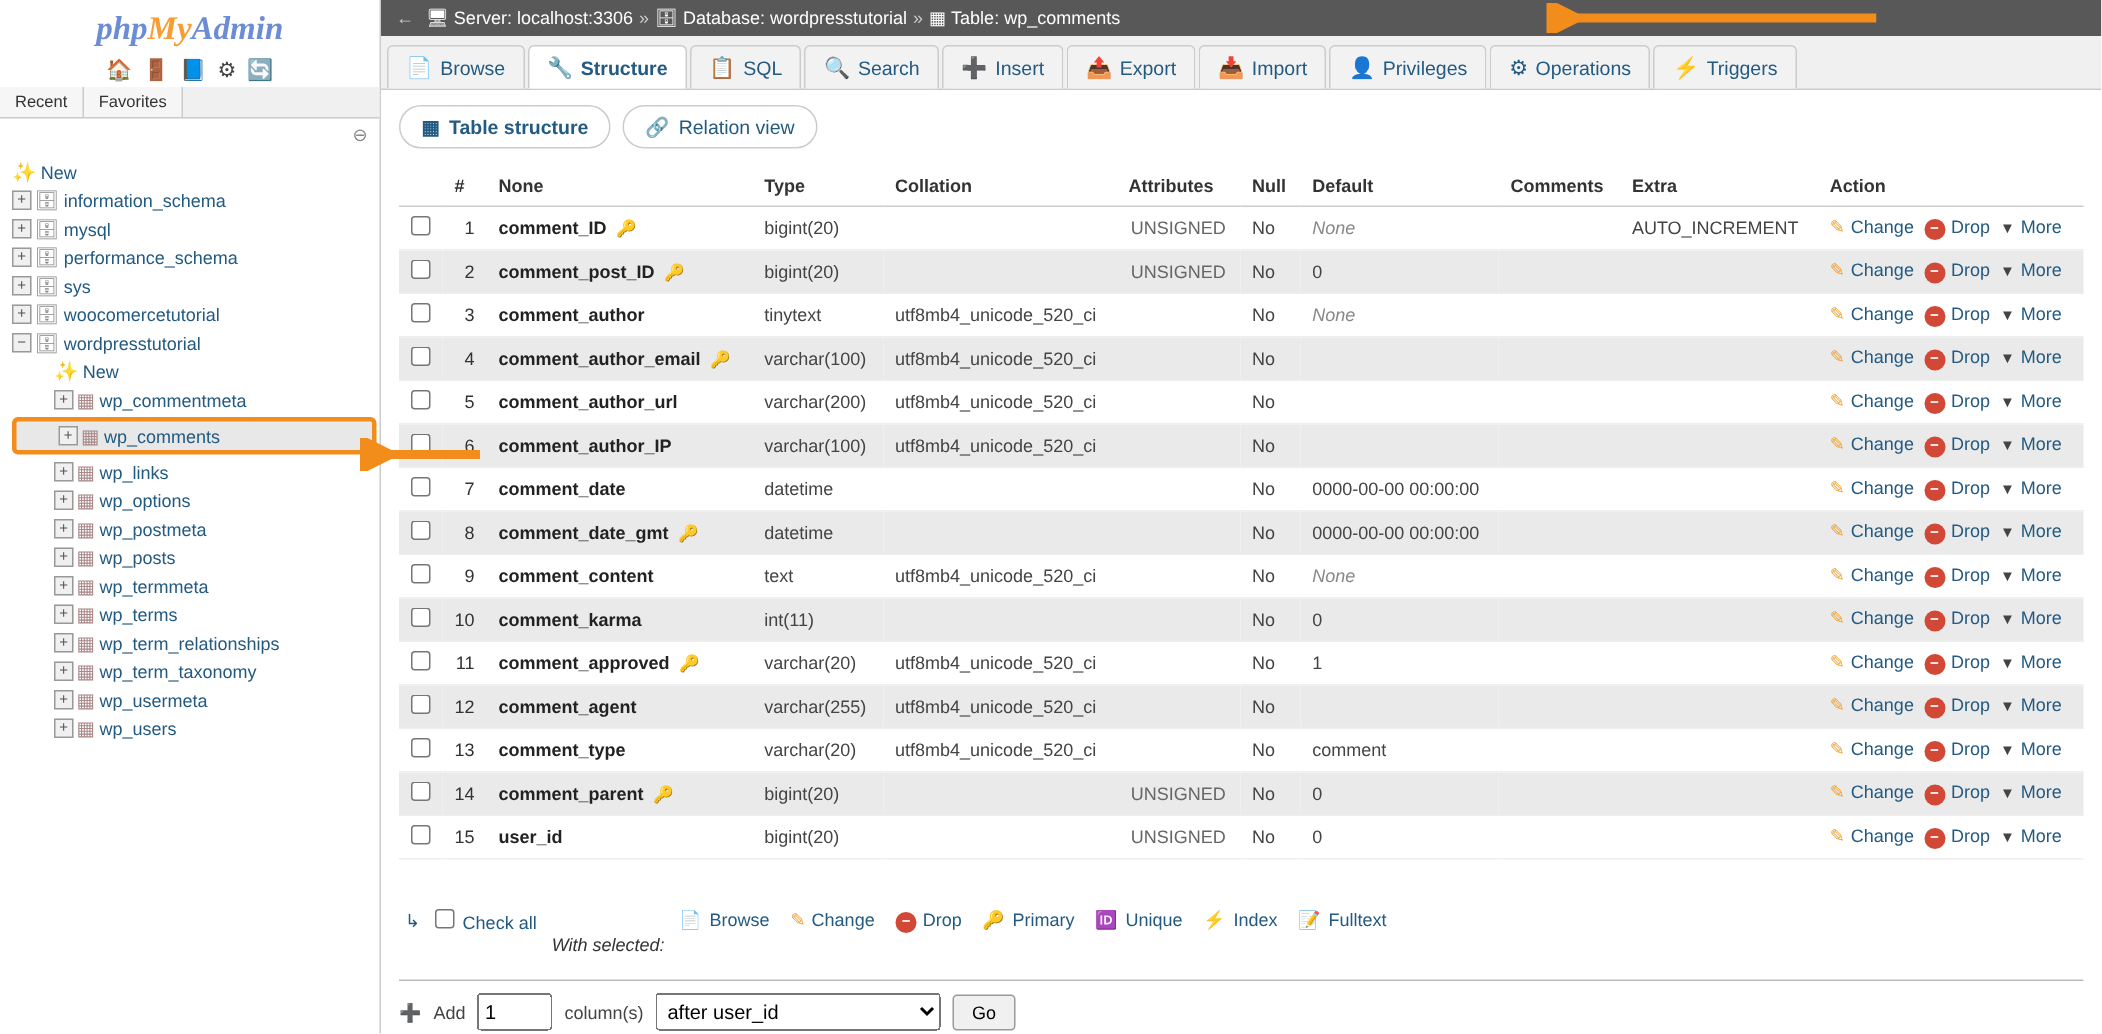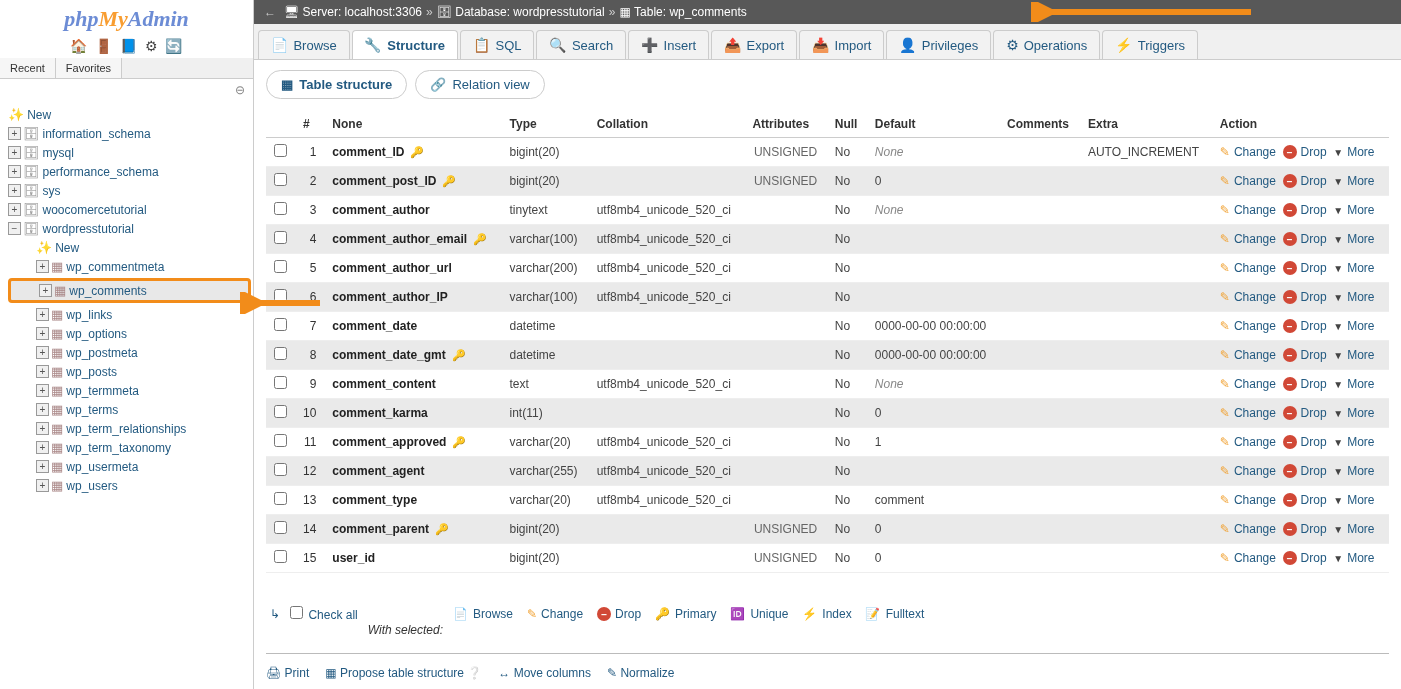--- a/index.html
+++ b/index.html
@@ -490,26 +490,20 @@
 
       <div class="below-table">
         <span>↳</span>
         <label><input type="checkbox" style=""> <span class="action-link">Check all</span></label>
         <span class="label-dark">With selected:</span>
         <span id="selected-actions"><span style="margin-right: 14px;"><span class="below-icon">📄</span><span class="action-link">Browse</span></span><span style="margin-right: 14px;"><span class="pencil">✎</span><span class="action-link">Change</span></span><span style="margin-right: 14px;"><span class="drop-icon">−</span><span class="action-link">Drop</span></span><span style="margin-right: 14px;"><span class="below-icon">🔑</span><span class="action-link">Primary</span></span><span style="margin-right: 14px;"><span class="below-icon">🆔</span><span class="action-link">Unique</span></span><span style="margin-right: 14px;"><span class="below-icon">⚡</span><span class="action-link">Index</span></span><span style="margin-right: 14px;"><span class="below-icon">📝</span><span class="action-link">Fulltext</span></span></span>
       </div>
 
       <hr class="divider">
 
-      <div class="tools-row">
-        <a><span>🖨</span> <span>Print</span></a>
-        <a><span>▦</span> <span>Propose table structure</span> <span>❔</span></a>
-        <a><span>↔</span> <span>Move columns</span></a>
-        <a><span>✎</span> <span>Normalize</span></a>
-      </div>
 
       <div class="add-row">
         <span>➕</span>
         <span>Add</span>
         <input type="number" value="1" style="">
         <span>column(s)</span>
         <select>
           <option>after user_id</option>
         </select>
         <button class="go-btn">Go</button>

